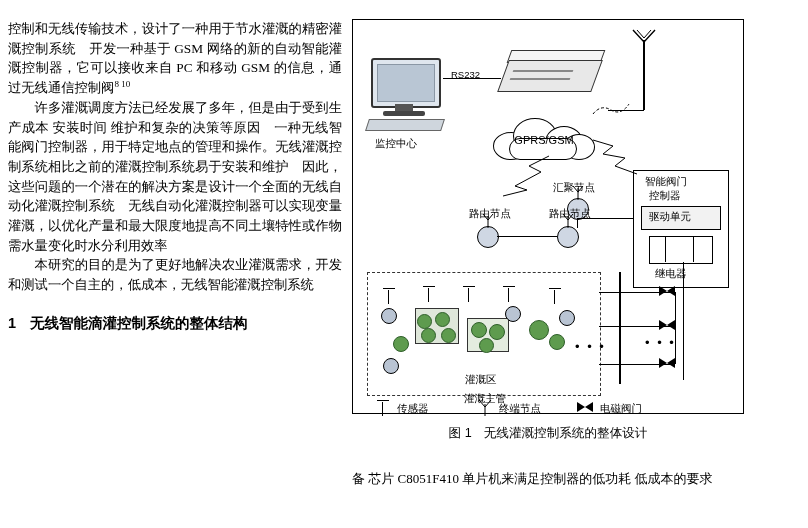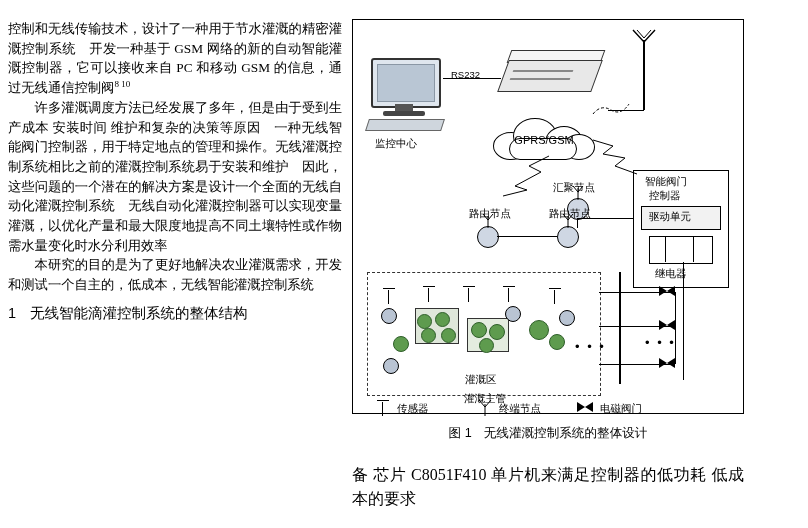--- a/index.html
+++ b/index.html
@@ -37,23 +37,23 @@
     text-indent: 0;
   }
   .col-left p.indent {
     text-indent: 2em;
   }
   .sup {
     font-size: 9px;
     vertical-align: super;
   }
   .section-head {
-    font-weight: normal;
+    font-weight: bold;
     font-size: 14.5px;
-    margin: 8px 0 12px 0;
+    margin: 18px 0 12px 0;
     font-family: "Liberation Sans", "DejaVu Sans", sans-serif;
   }
   .section-head .num {
     margin-right: 14px;
   }
   
   .col-right {
     width: 396px;
     box-sizing: border-box;
     font-size: 13.3px;
@@ -76,22 +76,22 @@
   }
   .fig-caption-cn .lbl { margin-right: 12px; }
   .fig-caption-en {
     text-align: center;
     font-size: 11.6px;
     font-weight: bold;
     margin-top: 8px;
     font-family: "Liberation Serif", "DejaVu Serif", serif;
   }
   .right-tail {
-    margin-top: 20px;
-    font-size: 16px;
+    margin-top: 26px;
+    font-size: 13px;
     line-height: 1.5;
     text-align: justify;
   }
   .lbl-cn {
     position: absolute;
     font-family: "Liberation Sans", "DejaVu Sans", sans-serif;
     font-size: 10.5px;
     white-space: nowrap;
     color: #000;
   }

